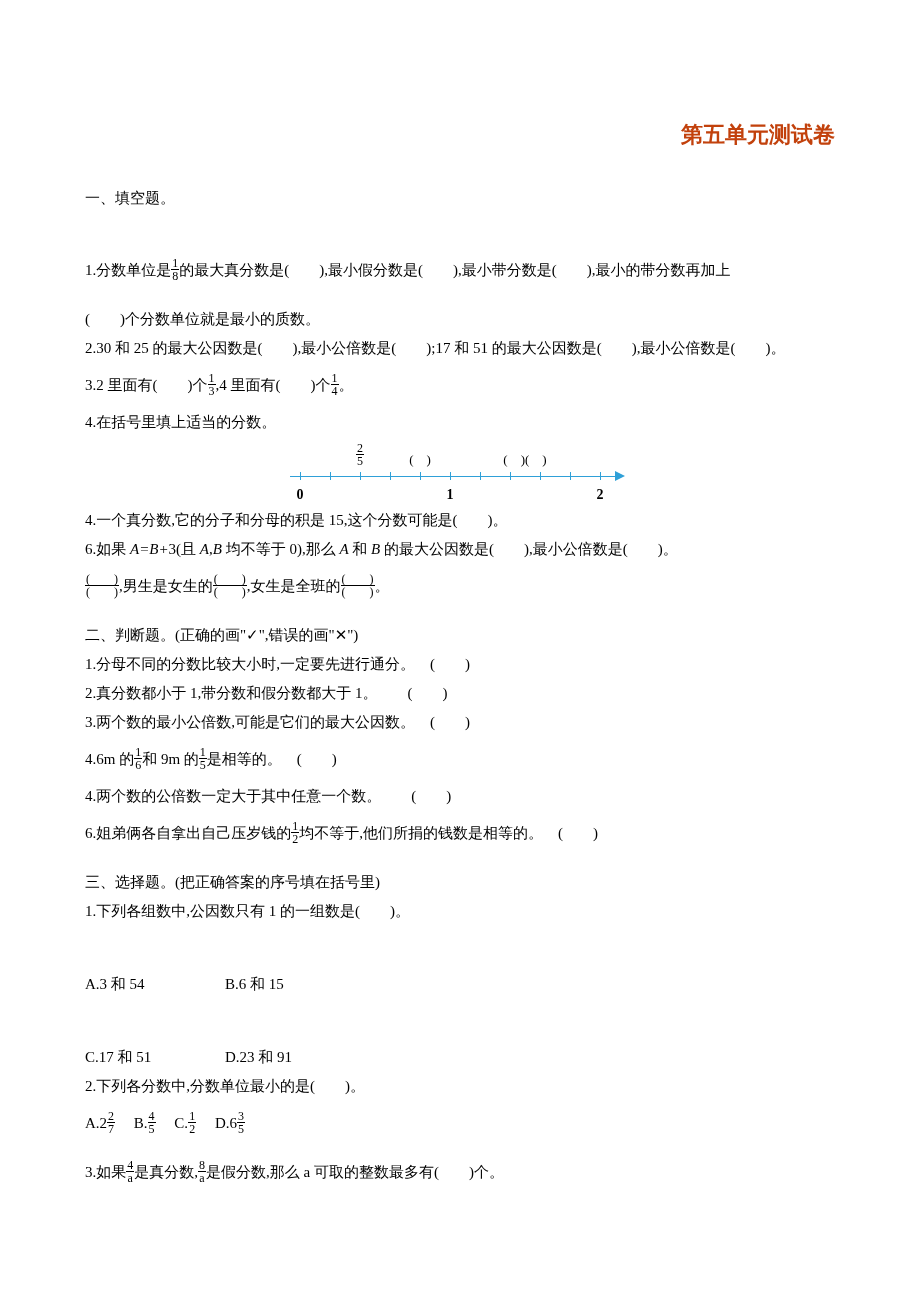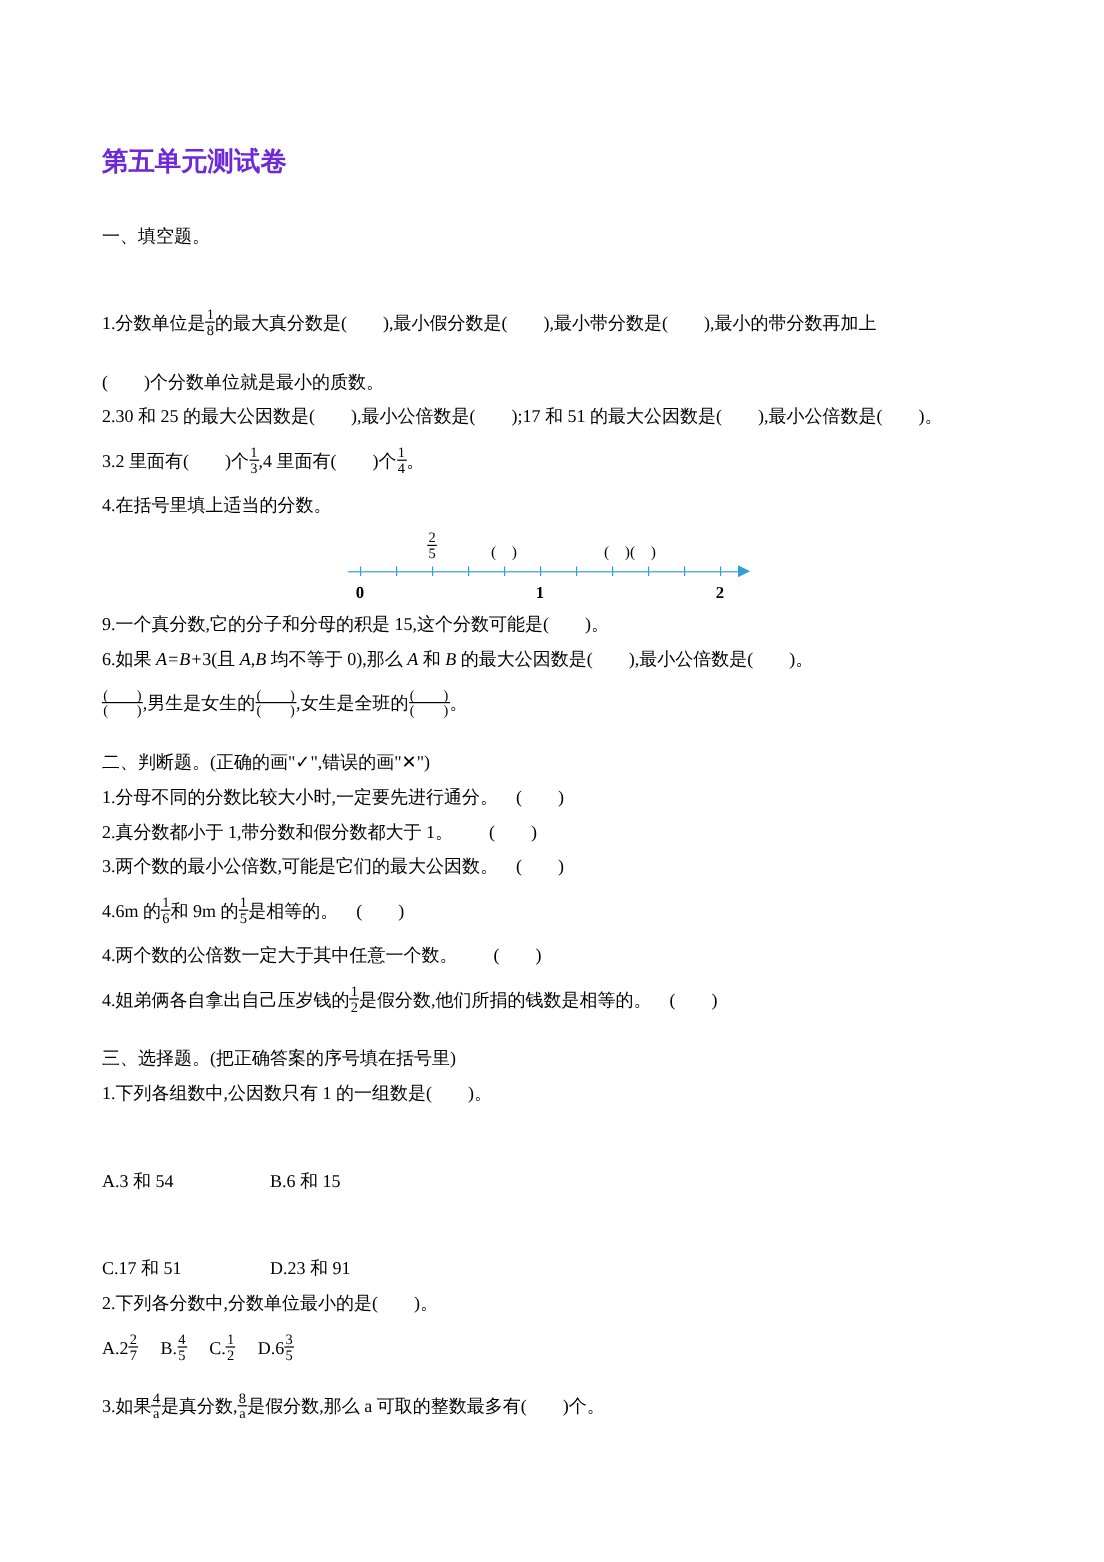--- a/index.html
+++ b/index.html
@@ -7,24 +7,24 @@
       width: 920px;
       min-height: 1302px;
       background: #ffffff;
       font-family: "SimSun", "宋体", serif;
       font-size: 15px;
       color: #000;
       padding: 115px 85px 60px 85px;
       line-height: 1.8;
     }
     .title {
-      text-align: left;
+      text-align: right;
       font-size: 22px;
       font-weight: bold;
-      color: #6d28d9;
+      color: #c2410c;
       margin-bottom: 30px;
       font-family: "SimSun", "宋体", serif;
     }
     .section-heading {
       margin-bottom: 25px;
     }
     .para {
       margin-bottom: 2px;
     }
     .spacer { height: 20px; }
@@ -146,21 +146,21 @@
     <div class="nl-lbl-below" style="left:160px">1</div>
     <div class="nl-lbl-below" style="left:310px">2</div>
     <div class="nl-lbl-above" style="left:70px;top:0">
       <span class="frac"><span class="num">2</span><span class="den">5</span></span>
     </div>
     <div class="nl-lbl-above" style="left:130px">(　)</div>
     <div class="nl-lbl-above" style="left:235px">(　)(　)</div>
   </div>
 </div>
 
-<div class="para">9.一个真分数,它的分子和分母的积是 15,这个分数可能是(　　)。</div>
+<div class="para">4.一个真分数,它的分子和分母的积是 15,这个分数可能是(　　)。</div>
 <div class="para">
   <span>6.如果 </span><i>A=B+</i><span>3(且 </span><i>A</i><span>,</span><i>B</i><span> 均不等于 0),那么 </span><i>A</i><span> 和 </span><i>B</i><span> 的最大公因数是(　　),最小公倍数是(　　)。</span>
 </div>
 
 <div class="spacer-sm"></div>
 <div class="para">
   <span class="frac-paren"><span class="num">(　　)</span><span class="den">(　　)</span></span><span>,男生是女生的</span><span class="frac-paren"><span class="num">(　　)</span><span class="den">(　　)</span></span><span>,女生是全班的</span><span class="frac-paren"><span class="num">(　　)</span><span class="den">(　　)</span></span><span>。</span>
 </div>
 
 <div class="spacer"></div>
@@ -170,21 +170,21 @@
 <div class="para">2.真分数都小于 1,带分数和假分数都大于 1。　　(　　)</div>
 <div class="para">3.两个数的最小公倍数,可能是它们的最大公因数。　(　　)</div>
 <div class="spacer-sm"></div>
 <div class="para">
   <span>4.6m 的</span><span class="frac"><span class="num">1</span><span class="den">6</span></span><span>和 9m 的</span><span class="frac"><span class="num">1</span><span class="den">5</span></span><span>是相等的。　(　　)</span>
 </div>
 <div class="spacer-sm"></div>
 <div class="para">4.两个数的公倍数一定大于其中任意一个数。　　(　　)</div>
 <div class="spacer-sm"></div>
 <div class="para">
-  <span>4.姐弟俩各自拿出自己压岁钱的</span><span class="frac"><span class="num">1</span><span class="den">2</span></span><span>是假分数,他们所捐的钱数是相等的。　(　　)</span>
+  <span>6.姐弟俩各自拿出自己压岁钱的</span><span class="frac"><span class="num">1</span><span class="den">2</span></span><span>均不等于,他们所捐的钱数是相等的。　(　　)</span>
 </div>
 
 <div class="spacer"></div>
 
 <div class="para">三、选择题。(把正确答案的序号填在括号里)</div>
 <div class="para">1.下列各组数中,公因数只有 1 的一组数是(　　)。</div>
 <div class="para opt-row">
   <span class="opt-a">A.3 和 54</span><span class="opt-b">B.6 和 15</span>
 </div>
 <div class="para opt-row">

